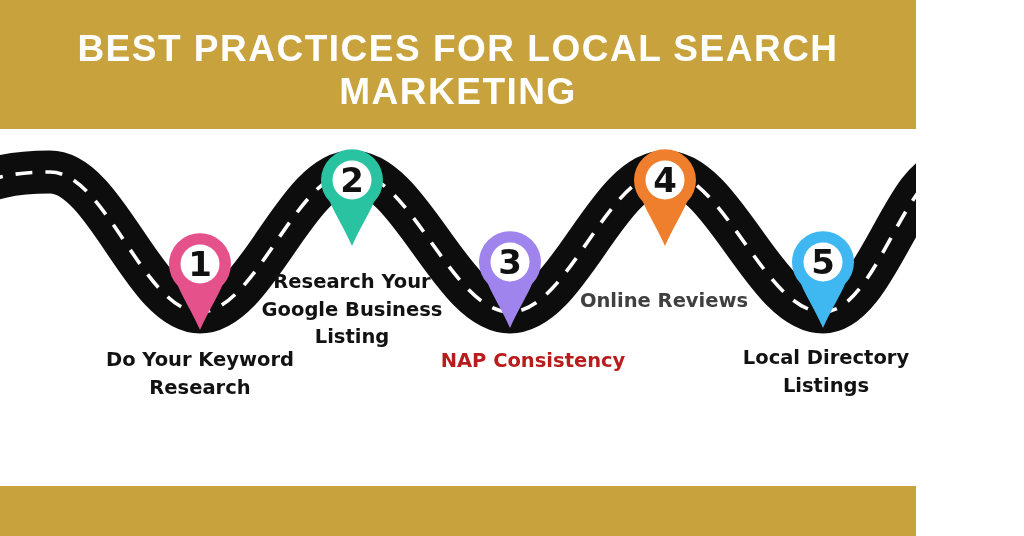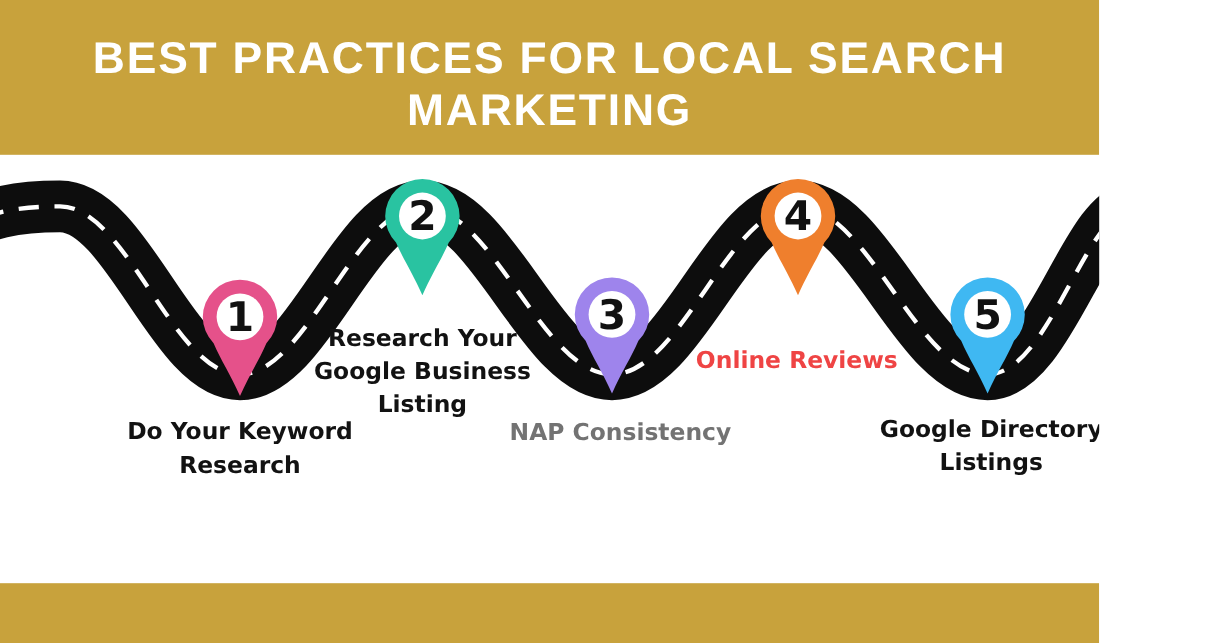--- a/index.html
+++ b/index.html
@@ -107,18 +107,18 @@
 
     <g transform="translate(823,262)">
       <path d="M -22 22 A 31 31 0 1 1 22 22 C 16 36 8 48 0 66 C -8 48 -16 36 -22 22 Z" fill="#3FB8F2"></path>
       <circle class="pin-inner" r="19.5"></circle>
       <text class="pin-num" y="12" text-anchor="middle">5</text>
     </g>
   </svg>
 
   <div class="label label-1" style="color: rgb(18, 18, 18);">Do Your Keyword Research</div>
   <div class="label label-2" style="color: rgb(18, 18, 18);">Research Your Google Business Listing</div>
-  <div class="label label-3" style="color: #737373;">NAP Consistency</div>
-  <div class="label label-4" style="color: #ef4444; text-align: center;">Online Reviews</div>
-  <div class="label label-5" style="color: rgb(18, 18, 18);">Google Directory Listings</div>
+  <div class="label label-3" style="color: #b91c1c; margin-left: 16px;">NAP Consistency</div>
+  <div class="label label-4" style="color: #404040; text-align: center;">Online Reviews</div>
+  <div class="label label-5" style="color: rgb(18, 18, 18);">Local Directory Listings</div>
 
   <div class="band band-bottom" style="background: rgb(200, 162, 60);"></div>
 </div>
 
 </body></html>

